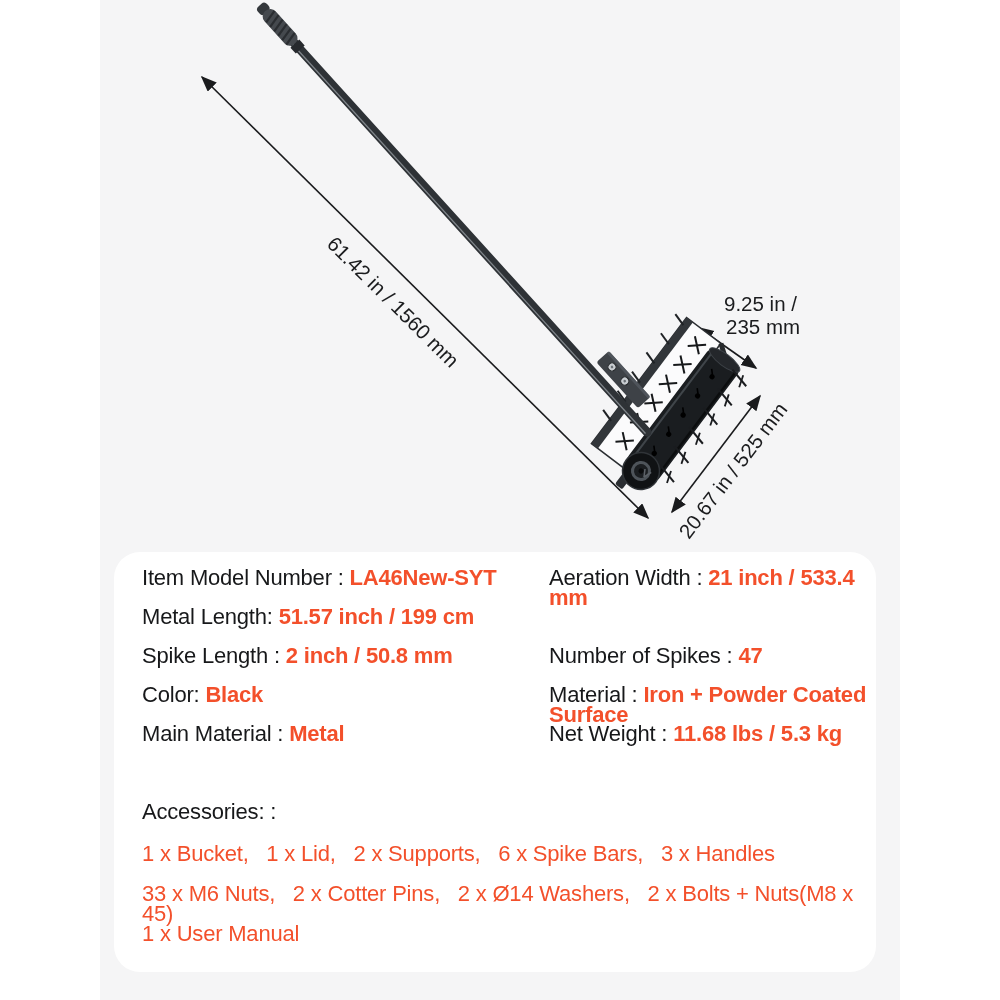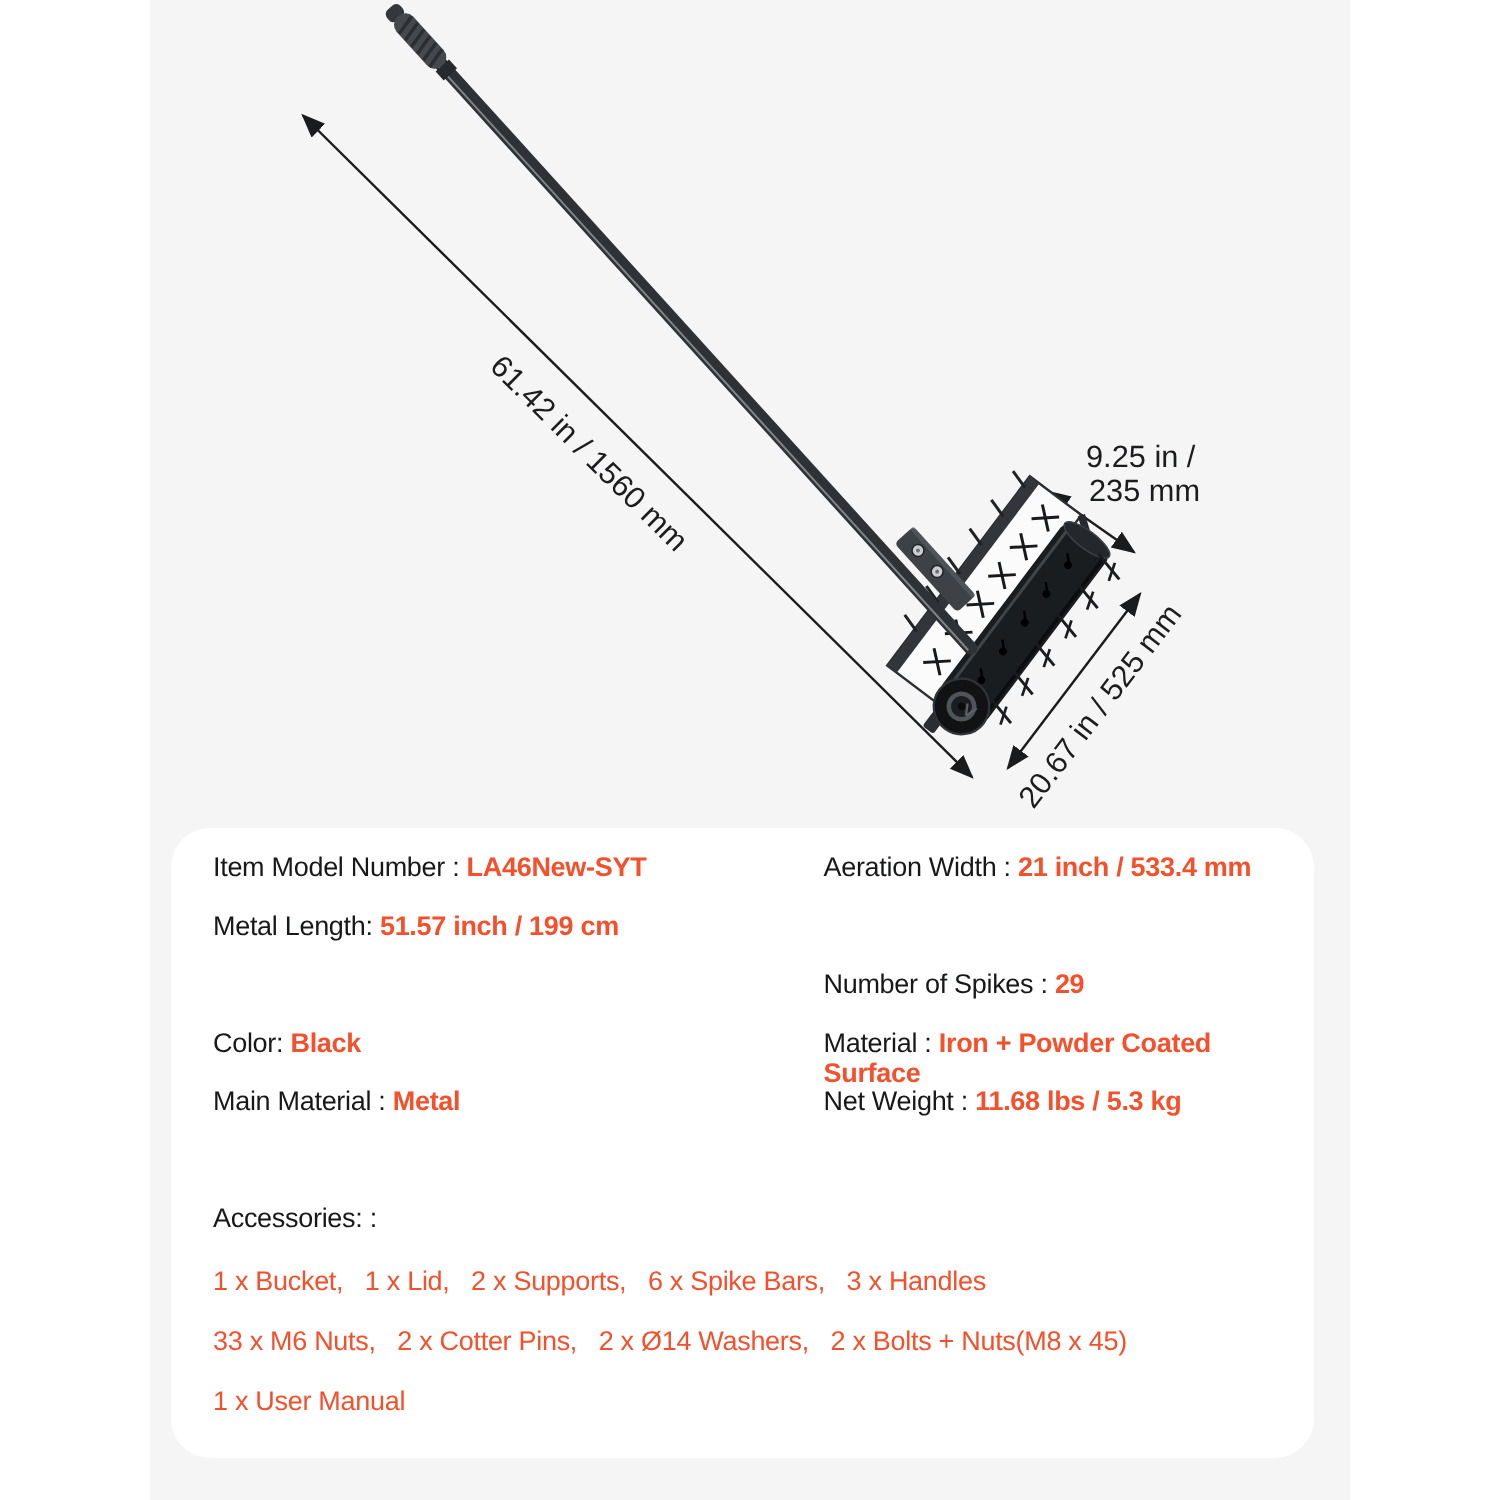--- a/index.html
+++ b/index.html
@@ -12,21 +12,21 @@
   .canvas{
     position:absolute;left:100px;top:0;width:800px;height:1000px;
     background:#f5f5f6;
   }
   .figure{position:absolute;left:-100px;top:0;}
   .panel{
     position:absolute;left:14px;top:552px;width:762px;height:420px;
     background:#ffffff;border-radius:26px;
   }
   .line{
-    position:absolute;font-size:18px;line-height:20px;letter-spacing:-0.2px;
+    position:absolute;font-size:22px;line-height:20px;letter-spacing:-0.2px;
     color:#17181a;white-space:pre-wrap;
   }
   .line b{font-weight:700;color:#f3502b;}
   .colL{left:28px;}
   .colR{left:391px;margin-left:44px;}
   .acc{color:#f3502b;font-weight:400;}
   svg text{fill:#1b1c1e;font-family:"Liberation Sans", sans-serif;}
 </style>
 </head>
 <body>
@@ -160,21 +160,22 @@
     </g>
   </svg>
 
   <div class="panel">
 
     <div class="line colL" style="top:16px"><span>Item Model Number : </span><b>LA46New-SYT</b></div>
     <div class="line colR" style="top:16px"><span>Aeration Width : </span><b>21 inch / 533.4 mm</b></div>
 
     <div class="line colL" style="top:55px"><span>Metal Length: </span><b>51.57 inch / 199 cm</b></div>
 
-    <div class="line colR" style="top:94px"><span>Number of Spikes : </span><b>29</b></div>
+    <div class="line colL" style="top:94px"><span>Spike Length : </span><b>2 inch / 50.8 mm</b></div>
+    <div class="line colR" style="top:94px"><span>Number of Spikes : </span><b>47</b></div>
 
     <div class="line colL" style="top:133px"><span>Color: </span><b>Black</b></div>
     <div class="line colR" style="top:133px"><span>Material : </span><b>Iron + Powder Coated Surface</b></div>
 
     <div class="line colL" style="top:172px"><span>Main Material : </span><b>Metal</b></div>
     <div class="line colR" style="top:172px"><span>Net Weight : </span><b>11.68 lbs / 5.3 kg</b></div>
 
 
     <div class="line colL" style="top:250px">Accessories: :</div>
 

